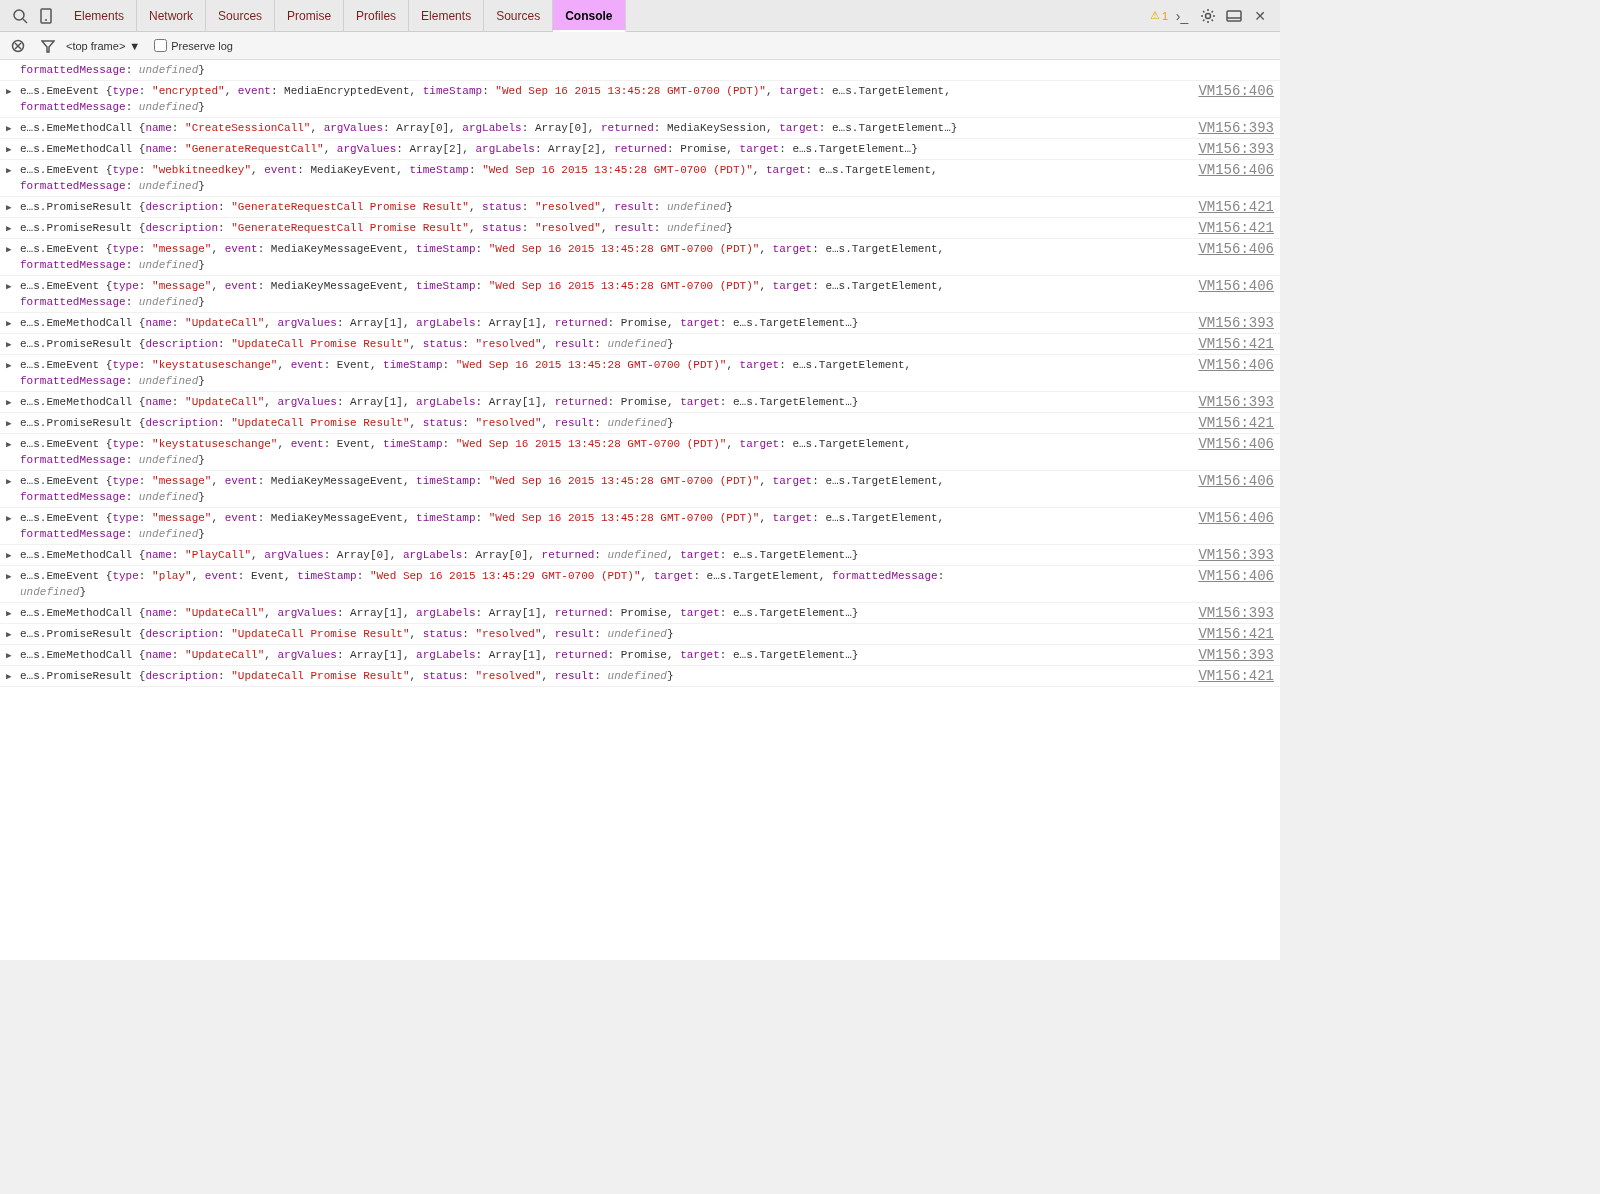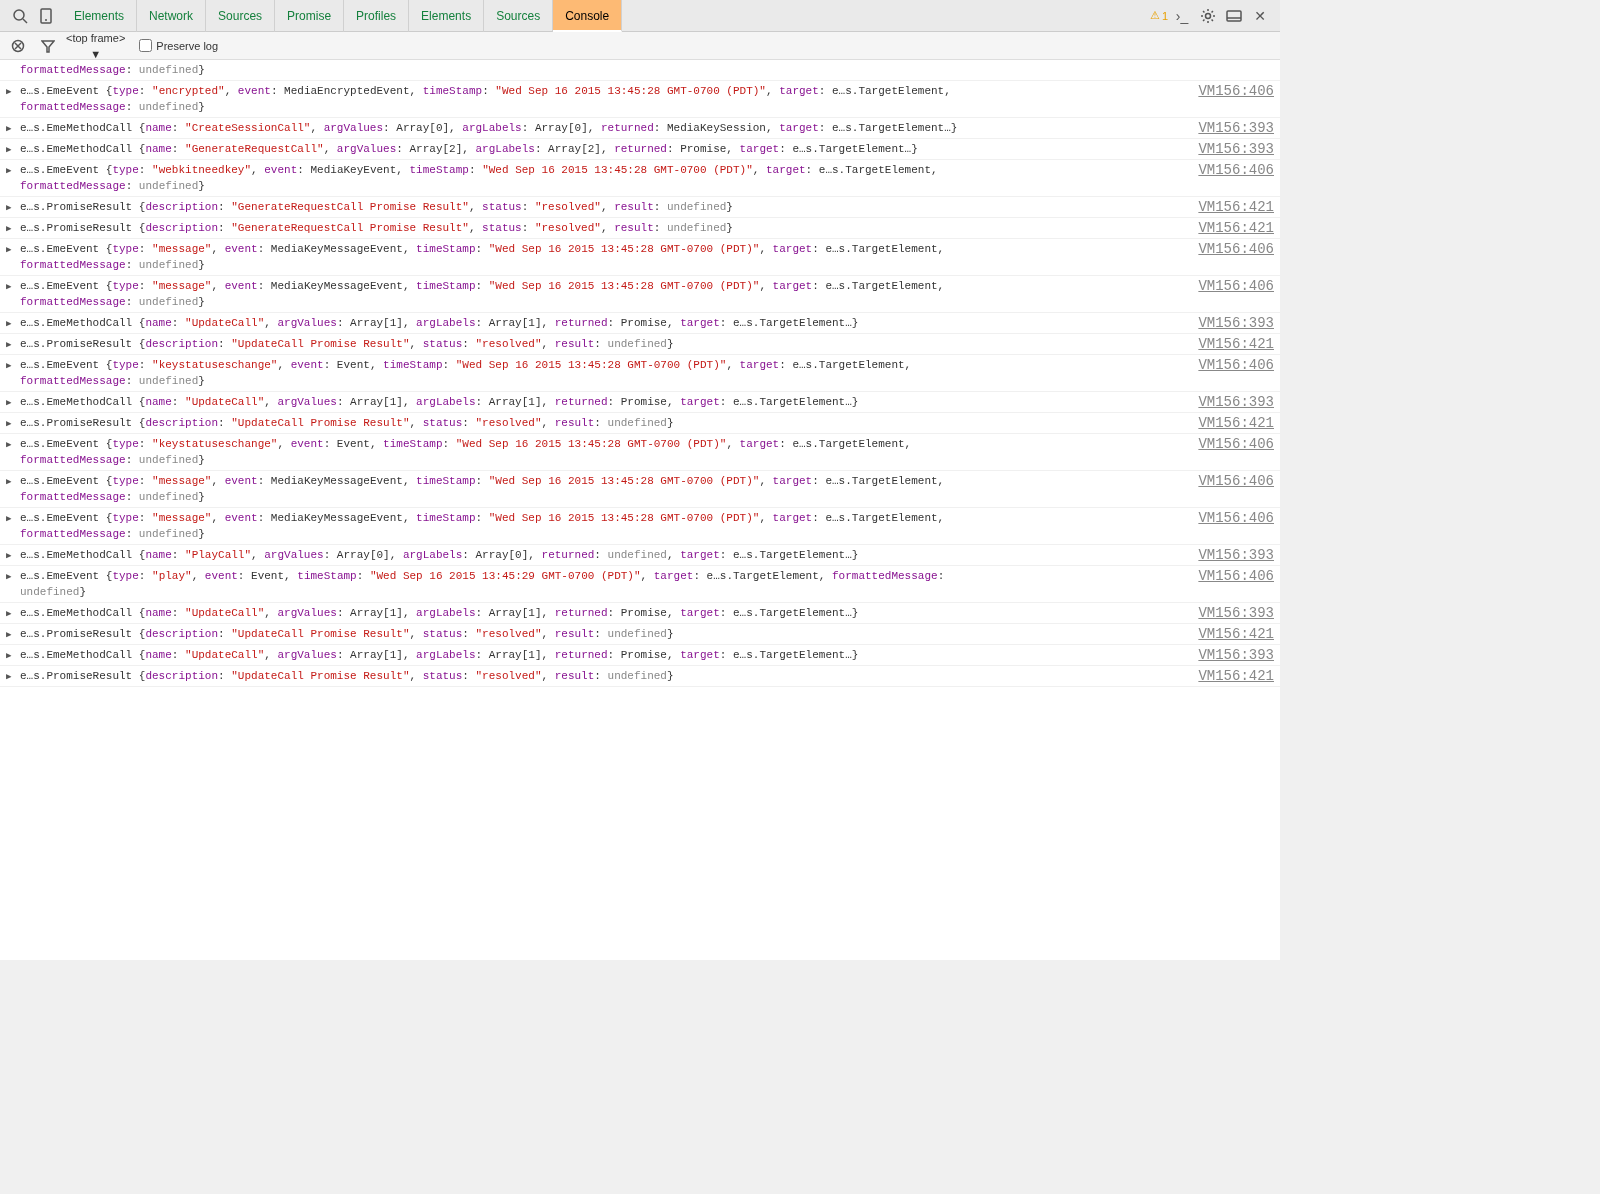--- a/index.html
+++ b/index.html
@@ -28,32 +28,32 @@
       align-items: center;
       height: 32px;
       flex: 1;
     }
 
     .tab {
       padding: 0 12px;
       height: 32px;
       line-height: 32px;
       font-size: 12px;
-      color: #15803d;
+      color: #7f1d1d;
       cursor: pointer;
       border-right: 1px solid #d0d0d0;
       white-space: nowrap;
       user-select: none;
     }
 
     .tab.active {
-      background: #fdba74;
+      background: #f0abfc;
       color: #000;
       border-bottom: 2px solid #fff;
-      font-weight: 400;
+      font-weight: 700;
     }
 
     .tab-icons {
       display: flex;
       align-items: center;
       gap: 2px;
       padding: 0 4px;
     }
 
     .toolbar-icon {
@@ -78,21 +78,20 @@
       padding: 0 6px;
       gap: 6px;
     }
 
     .console-toolbar .frame-selector {
       display: flex;
       align-items: center;
       gap: 4px;
       font-size: 11px;
       color: #333;
-      flex-direction: column;
     }
 
     .preserve-log {
       display: flex;
       align-items: flex-end;
       gap: 4px;
       font-size: 11px;
       color: #333;
       margin-left: 8px;
     }
@@ -145,21 +144,21 @@
       cursor: pointer;
       flex-shrink: 0;
     }
 
     
     .c-purple { color: #881391; }
     .c-red { color: #c41a16; }
     .c-black { color: #333; }
 
     
-    .val-italic { color: #888; }
+    .val-italic { font-style: italic; color: #888; }
 
     .bottom-bar {
       display: flex;
       align-items: center;
       height: 20px;
       background: #f5f5f5;
       border-top: 1px solid #ddd;
       padding: 0 6px;
       font-size: 11px;
       color: #555;

